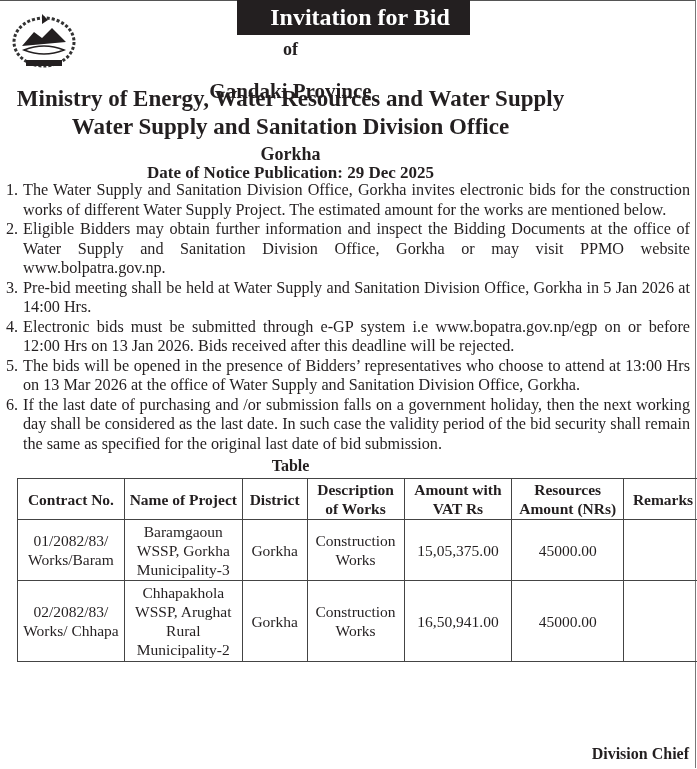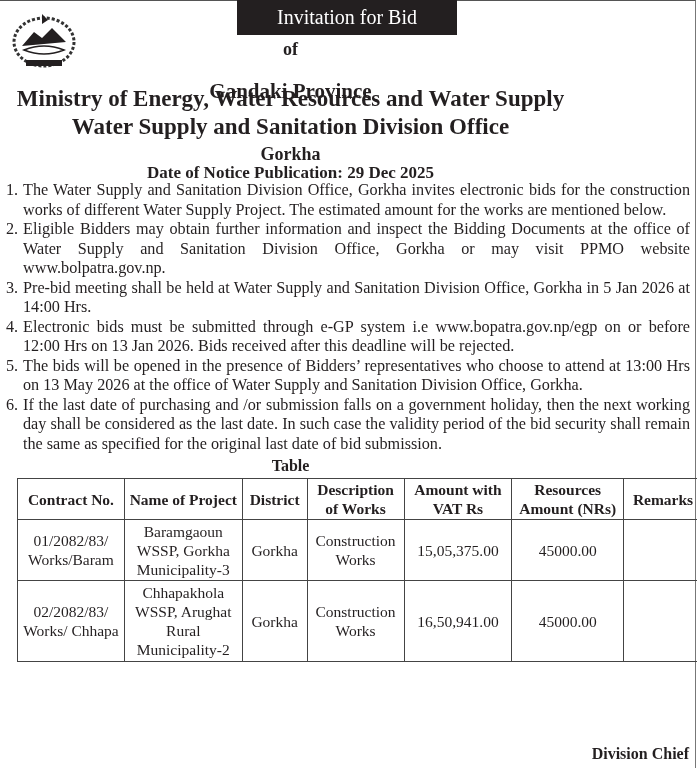--- a/index.html
+++ b/index.html
@@ -7,22 +7,22 @@
     width: 697px; height: 769px; overflow: hidden; position: relative;
     font-family: "Liberation Serif", serif; color: #231f20;
   }
   .frame {
     position: absolute; left: 0; top: 0; width: 695px; height: 767px;
     border-top: 1px solid #555; border-right: 1px solid #777;
   }
   .emblem { position: absolute; left: 8px; top: 12px; width: 72px; height: 60px; }
   .title-box {
     position: absolute; left: 237px; top: 0; width: 220px; height: 35px;
-    background: #231f20; color: #fff; font-weight: normal; font-size: 20px;
-    text-align: center; line-height: 34px;
+    background: #231f20; color: #fff; font-weight: bold; font-size: 24px;
+    text-align: center; line-height: 34px; padding-left: 13px;
   }
   .center { position: absolute; left: 0; width: 581px; text-align: center; font-weight: bold; }
   .of { top: 39px; font-size: 18px; }
   .province { top: 79px; font-size: 21px; }
   .ministry { top: 86px; font-size: 23px; }
   .division { top: 114px; font-size: 23px; }
   .gorkha { top: 144px; font-size: 18px; }
   .date { top: 163px; font-size: 17px; }
   .items {
     position: absolute; left: 6px; top: 181px; width: 684px;
@@ -80,21 +80,21 @@
   <div class="item">
       <span class="num">3.</span>
       <span class="txt">Pre-bid meeting shall be held at Water Supply and Sanitation Division Office, Gorkha in 5 Jan 2026 at 14:00 Hrs.</span>
     </div>
   <div class="item">
       <span class="num">4.</span>
       <span class="txt">Electronic bids must be submitted through e-GP system i.e www.bopatra.gov.np/egp on or before 12:00 Hrs on 13 Jan 2026. Bids received after this deadline will be rejected.</span>
     </div>
   <div class="item">
       <span class="num">5.</span>
-      <span class="txt">The bids will be opened in the presence of Bidders’ representatives who choose to attend at 13:00 Hrs on 13 May 2026 at the office of Water Supply and Sanitation Division Office, Gorkha.</span>
+      <span class="txt">The bids will be opened in the presence of Bidders’ representatives who choose to attend at 13:00 Hrs on 13 Mar 2026 at the office of Water Supply and Sanitation Division Office, Gorkha.</span>
     </div>
   <div class="item">
       <span class="num">6.</span>
       <span class="txt">If the last date of purchasing and /or submission falls on a government holiday, then the next working day shall be considered as the last date. In such case the validity period of the bid security shall remain the same as specified for the original last date of bid submission.</span>
     </div>
 </div>
 
 <div class="center table-caption">Table</div>
 
 <table class="bid">

